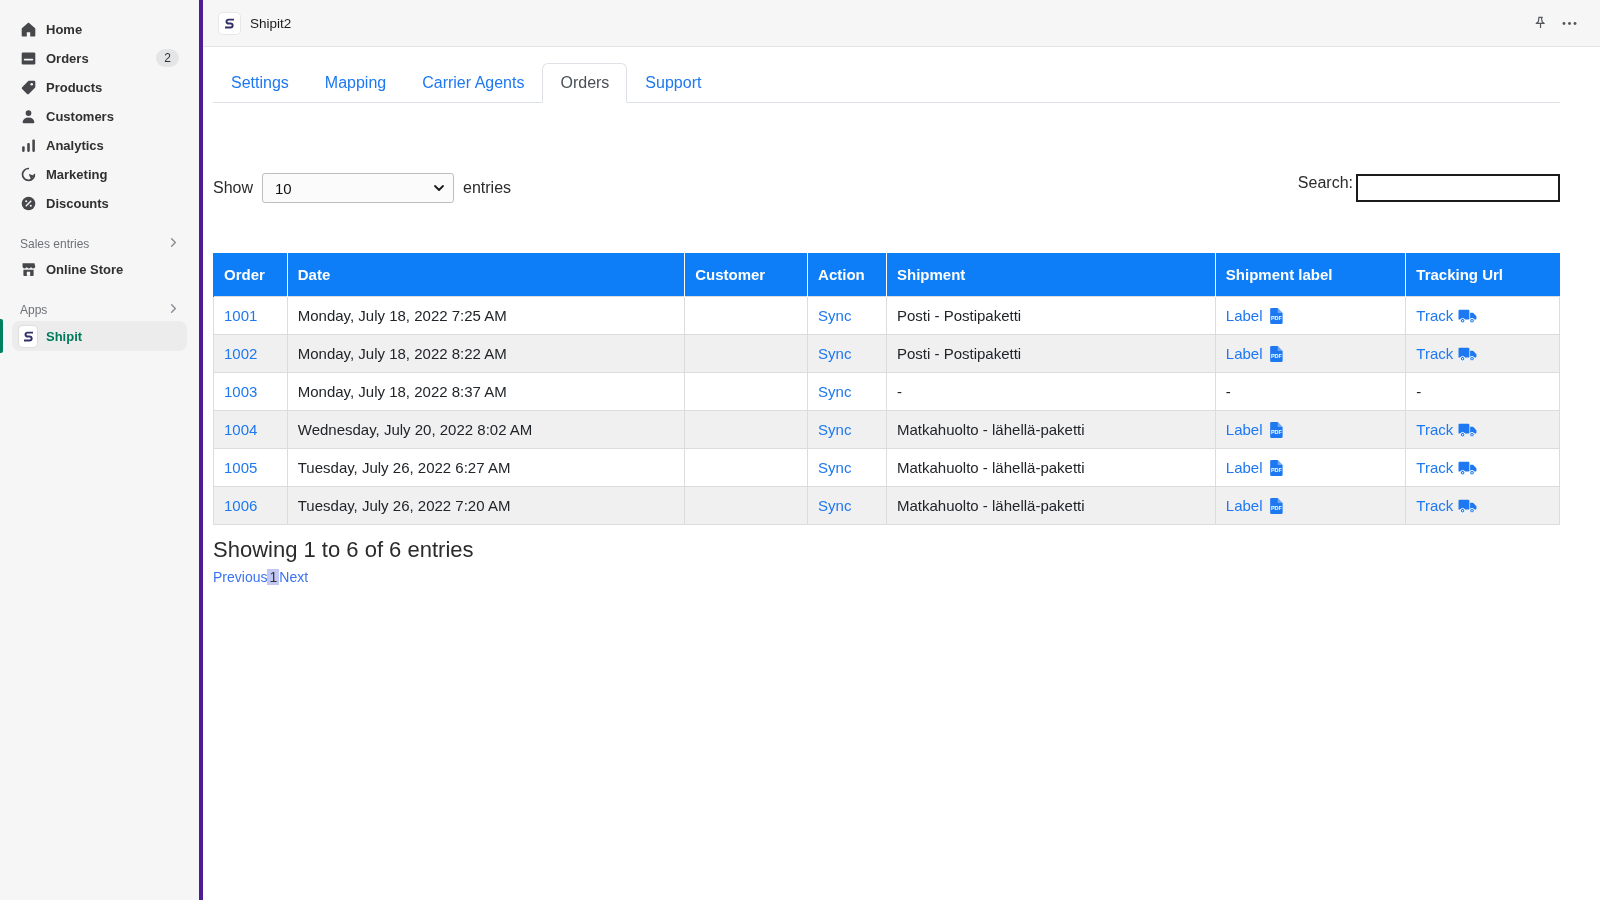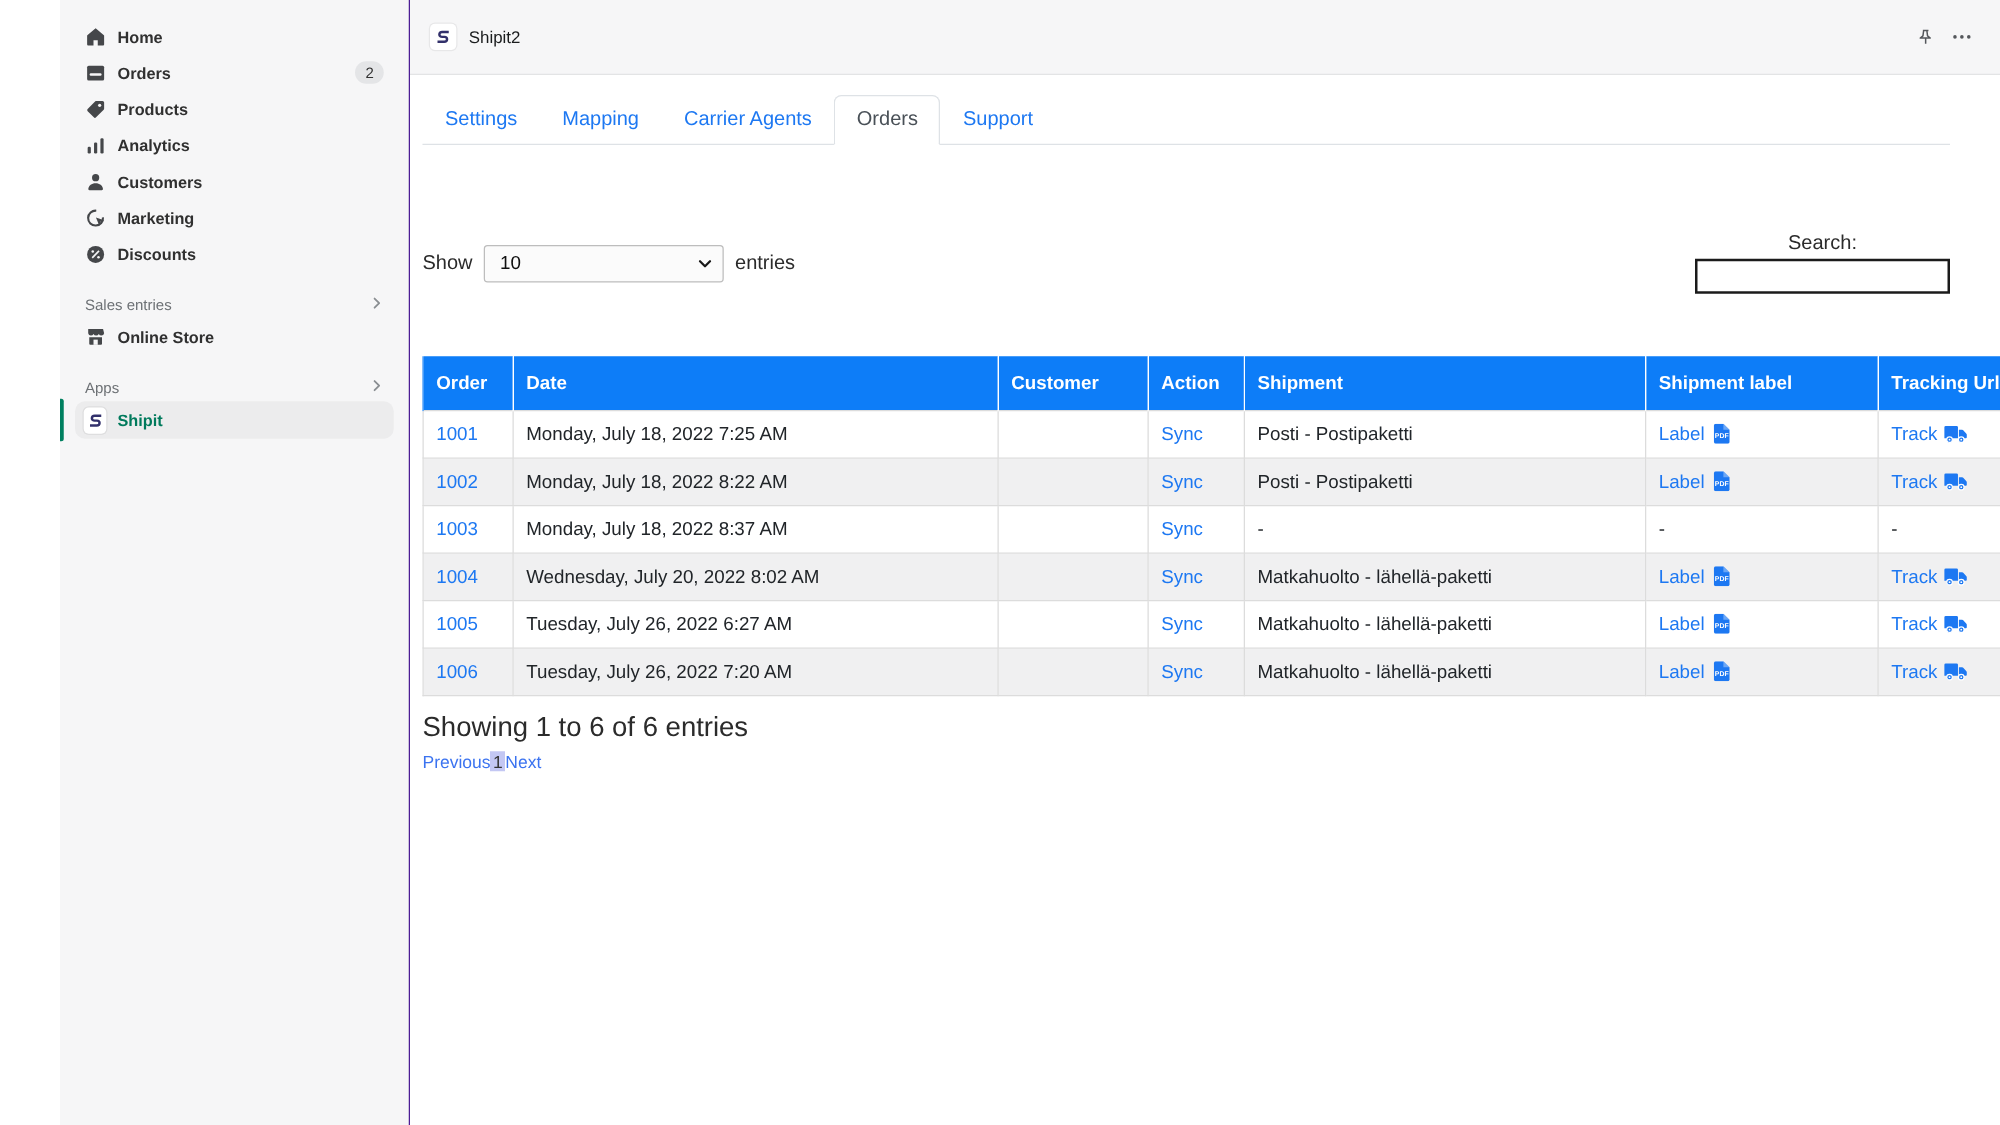--- a/index.html
+++ b/index.html
@@ -12,24 +12,23 @@
   html,body{margin:0;padding:0;}
   body{
     width:1600px;height:900px;overflow:hidden;
     font-family:"Liberation Sans",sans-serif;
     background:#fff;color:#202223;
   }
   .app{display:flex;width:1600px;height:900px;}
 
   
   .sidebar{
-    width:280px;flex-shrink:0;height:100%;
-    background:#f6f6f7;border-right:1px solid #4c1d95;
+    width:203px;flex-shrink:0;height:100%;
+    background:#f6f6f7;border-right:4px solid #4c1d95;
     padding-top:14px;
-    margin-left:48px;
   }
   .nav-item{
     position:relative;display:flex;align-items:center;gap:9px;
     height:28px;margin:1px 12px;padding:0 8px 0 7px;border-radius:8px;
     font-size:13px;font-weight:600;color:#303030;cursor:pointer;
   }
   .nav-item .nav-icon{width:18px;display:flex;justify-content:center;align-items:center;}
   .nav-item .nav-label{flex:1;}
   .badge{
     background:#e4e5e7;color:#303030;font-size:12px;font-weight:500;
@@ -47,21 +46,21 @@
   }
   .logo-tile{
     width:21px;height:21px;background:#fff;border-radius:4px;
     display:flex;align-items:center;justify-content:center;
     box-shadow:0 0 0 1px rgba(0,0,0,.06);
   }
 
   
   .main{flex:1;display:flex;flex-direction:column;min-width:0;}
   .appbar{
-    height:60px;background:#f6f6f7;border-bottom:1px solid #e3e4e5;
+    height:47px;background:#f6f6f7;border-bottom:1px solid #e3e4e5;
     display:flex;align-items:center;justify-content:space-between;
     padding:0 22px 0 16px;
   }
   .appbar-left{display:flex;align-items:center;gap:10px;font-size:13.5px;color:#1a1c1d;}
   .appbar-right{display:flex;align-items:center;gap:16px;}
   .icon-btn{display:flex;align-items:center;cursor:pointer;}
 
   .content{flex:1;background:#fff;padding:16px 40px 0 10px;}
 
   
@@ -77,21 +76,21 @@
   .dt-controls{display:flex;justify-content:space-between;align-items:center;font-size:16px;color:#2b2b2b;}
   .dt-length{display:flex;align-items:center;gap:9px;}
   .select-wrap{position:relative;display:inline-block;}
   .select-wrap select{
     appearance:none;-webkit-appearance:none;-moz-appearance:none;
     width:192px;height:30px;font-size:15px;color:#111;
     padding:2px 28px 2px 12px;border:1px solid #bdbdbd;border-radius:3px;background:#fbfbfb;
     font-family:"Liberation Sans",sans-serif;
   }
   .select-chevron{position:absolute;right:9px;top:50%;transform:translateY(-50%);pointer-events:none;display:flex;}
-  .dt-search{display:flex;align-items:center;gap:3px;flex-direction:column;}
+  .dt-search{display:flex;gap:3px;}
   .dt-search input{
     width:204px;height:28px;border:2px solid #1b1b1b;border-radius:0;
     font-size:15px;padding:1px 6px;font-family:"Liberation Sans",sans-serif;
   }
 
   
   table.orders{width:100%;border-collapse:collapse;table-layout:fixed;margin-top:50px;font-size:15px;padding-left:32px;}
   table.orders th{
     background:var(--header-blue);color:#fff;text-align:left;font-weight:700;
     padding:13px 10px;border-left:1px solid rgba(255,255,255,.85);
@@ -141,35 +140,35 @@
             <svg width="17" height="17" viewBox="0 0 20 20">
               <path fill="#45474a" d="M10.8 2h5.7c.8 0 1.5.7 1.5 1.5v5.7c0 .4-.2.8-.4 1.1l-7.2 7.2a1.5 1.5 0 0 1-2.1 0l-5.8-5.8a1.5 1.5 0 0 1 0-2.1l7.2-7.2c.3-.3.7-.4 1.1-.4Z"></path>
               <circle cx="13.8" cy="6.2" r="1.5" fill="#f6f6f7"></circle>
             </svg>
           </span>
           <span class="nav-label">Products</span>
         </div>
         <div class="nav-item">
           <span class="nav-icon">
             <svg width="17" height="17" viewBox="0 0 20 20">
+              <circle cx="10" cy="6" r="3.4" fill="#45474a"></circle>
+              <path fill="#45474a" d="M10 11.2c-3.9 0-6.3 2.1-6.9 5.2-.1.7.4 1.4 1.1 1.4h11.6c.7 0 1.2-.7 1.1-1.4-.6-3.1-3-5.2-6.9-5.2Z"></path>
+            </svg>
+          </span>
+          <span class="nav-label">Customers</span>
+        </div>
+        <div class="nav-item">
+          <span class="nav-icon">
+            <svg width="17" height="17" viewBox="0 0 20 20">
               <rect x="2.5" y="11" width="3" height="6.5" rx="1.2" fill="#45474a"></rect>
               <rect x="8.5" y="7" width="3" height="10.5" rx="1.2" fill="#45474a"></rect>
               <rect x="14.5" y="3" width="3" height="14.5" rx="1.2" fill="#45474a"></rect>
             </svg>
           </span>
           <span class="nav-label">Analytics</span>
-        </div>
-        <div class="nav-item">
-          <span class="nav-icon">
-            <svg width="17" height="17" viewBox="0 0 20 20">
-              <circle cx="10" cy="6" r="3.4" fill="#45474a"></circle>
-              <path fill="#45474a" d="M10 11.2c-3.9 0-6.3 2.1-6.9 5.2-.1.7.4 1.4 1.1 1.4h11.6c.7 0 1.2-.7 1.1-1.4-.6-3.1-3-5.2-6.9-5.2Z"></path>
-            </svg>
-          </span>
-          <span class="nav-label">Customers</span>
         </div>
         <div class="nav-item">
           <span class="nav-icon">
             <svg width="17" height="17" viewBox="0 0 20 20">
               <path fill="none" stroke="#45474a" stroke-width="2" d="M16.9 9.2A7 7 0 1 1 10.6 3"></path>
               <path fill="#45474a" d="M10.3 9.3 18 11.9l-3.2 1.3L13.4 17Z"></path>
             </svg>
           </span>
           <span class="nav-label">Marketing</span>
         </div>

